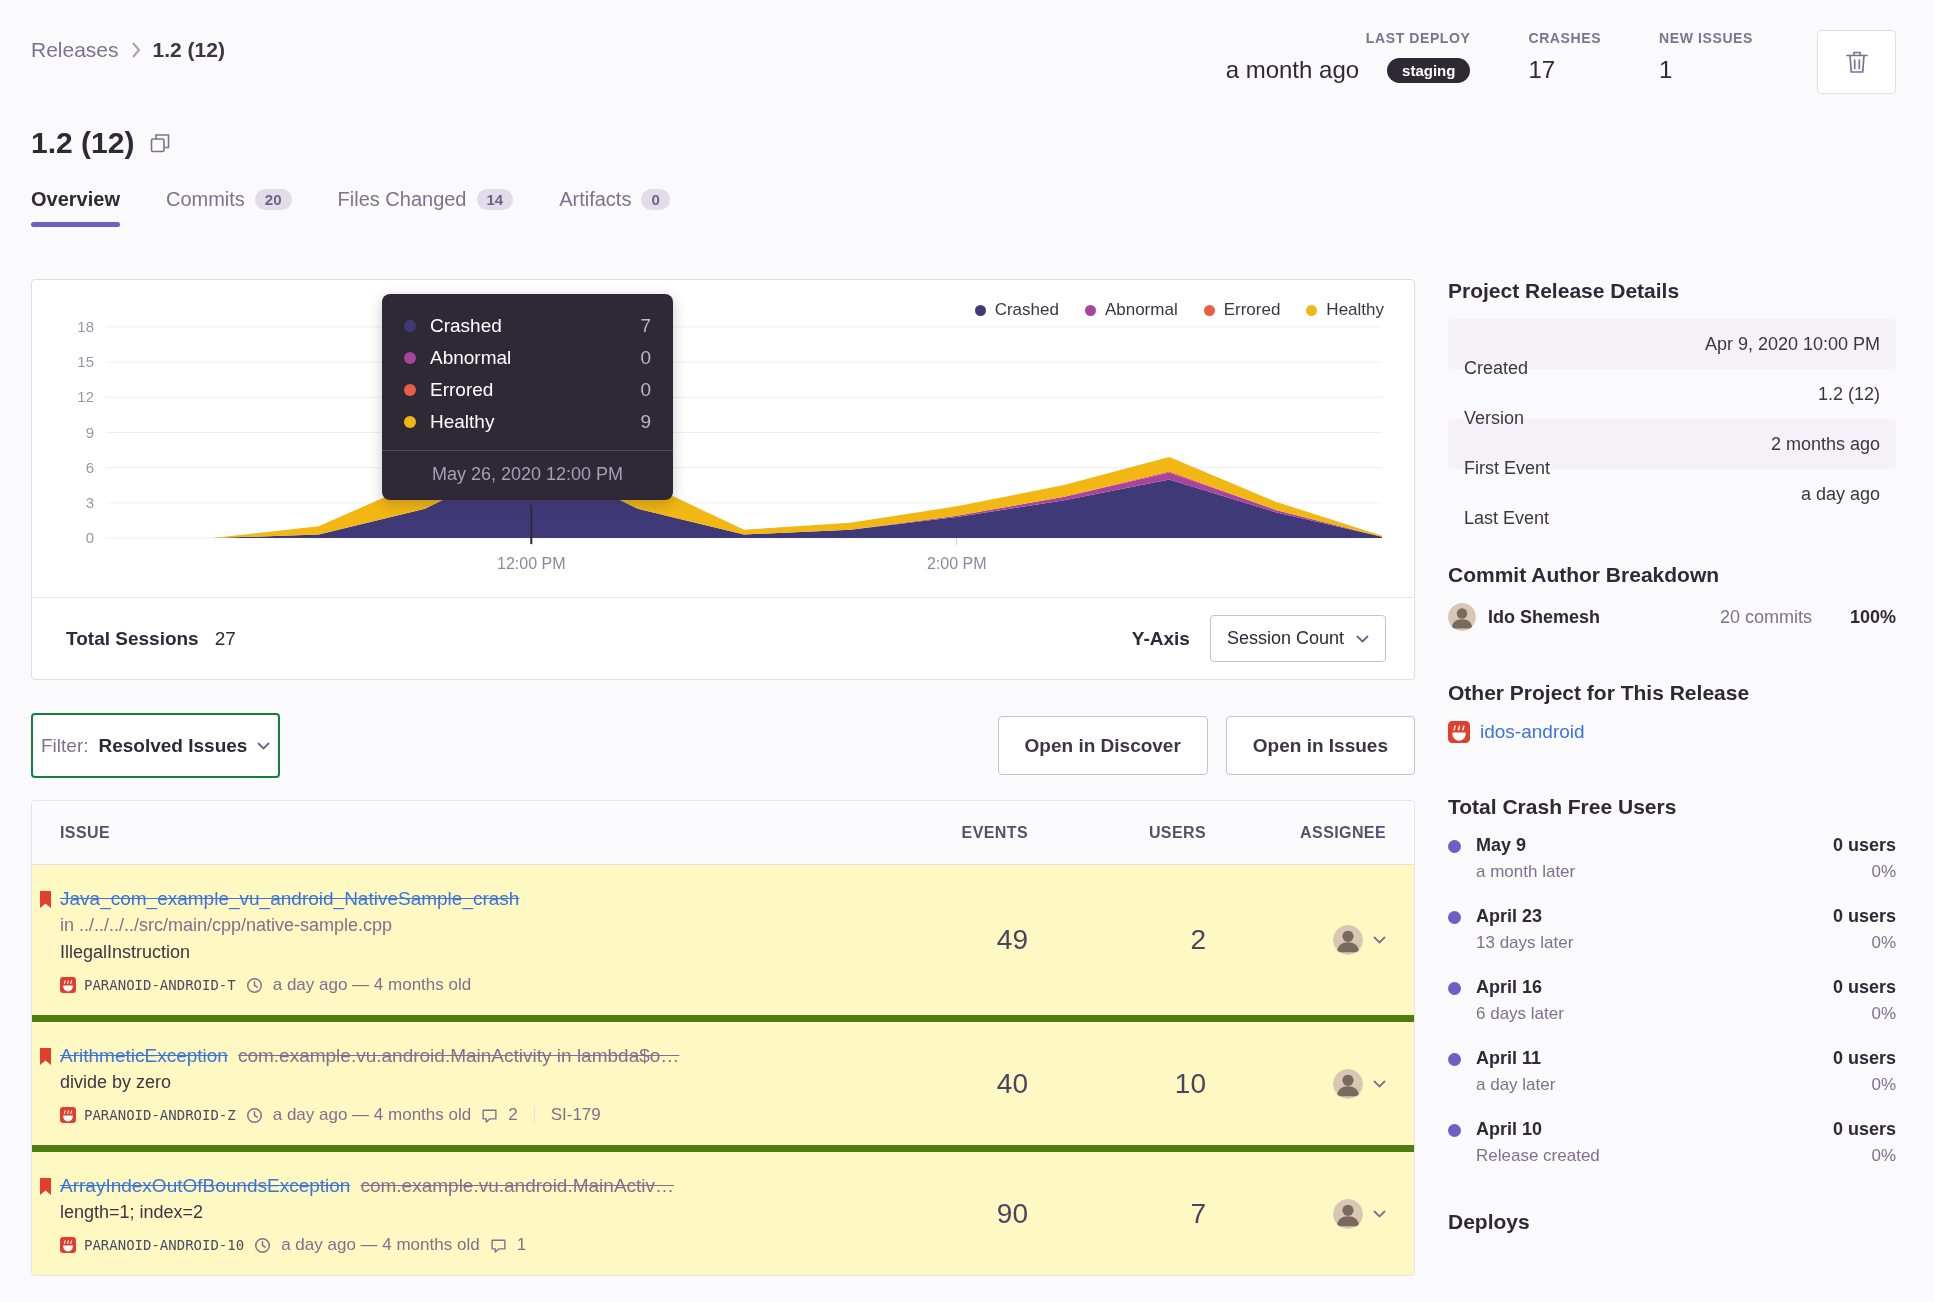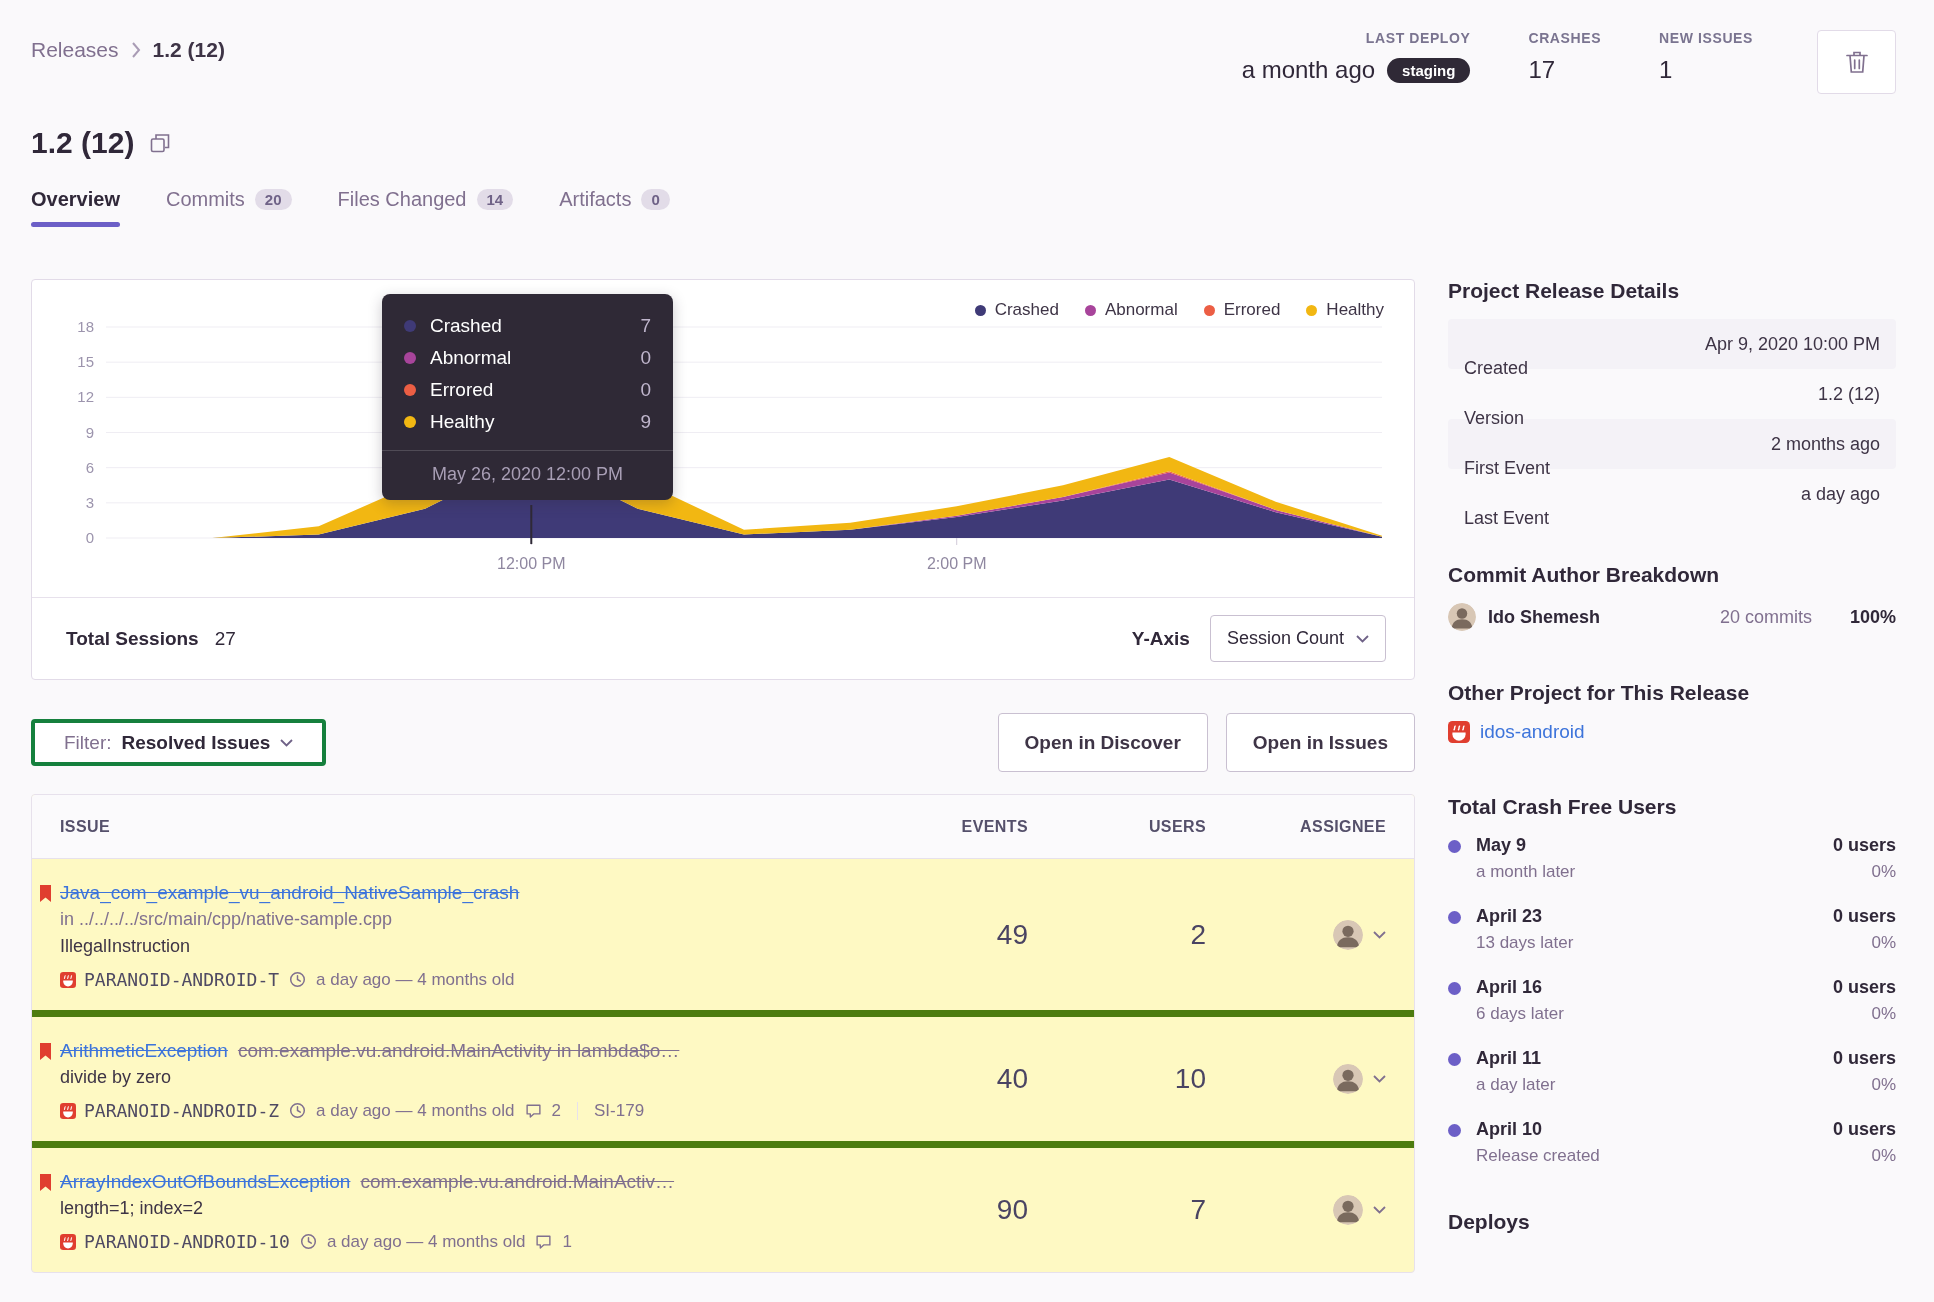--- a/index.html
+++ b/index.html
@@ -16,21 +16,21 @@
   .page { position: relative; width: 1934px; height: 1302px; padding: 30px 38px 0 31px; }
 
   
   .topbar { display: flex; justify-content: space-between; align-items: flex-start; min-height: 70px; }
   .breadcrumb { display: flex; align-items: center; gap: 12px; font-size: 21px; color: #80708F; padding-top: 8px; }
   .breadcrumb a { color: #80708F; }
   .crumb-current { color: #3E3446; font-weight: 700; }
   .stats { display: flex; align-items: flex-start; gap: 58px; }
   .stat { text-align: right; }
   .stat-label { font-size: 14px; font-weight: 700; letter-spacing: .6px; color: #7A7490; }
-  .stat-value { margin-top: 10px; font-size: 24px; color: #302839; display: flex; align-items: center; justify-content: space-between; gap: 12px; }
+  .stat-value { margin-top: 10px; font-size: 24px; color: #302839; display: flex; align-items: center; justify-content: space-between; gap: 28px; }
   .env-badge { background: #2F2936; color: #fff; font-size: 15px; font-weight: 700; border-radius: 20px; padding: 5px 15px; line-height: 1; }
   .trash-btn { width: 79px; height: 64px; background: #fff; border: 1px solid #E2DBE8; border-radius: 4px; display: grid; place-items: center; margin-left: 6px; }
 
   
   .page-title { margin-top: 26px; font-size: 30px; font-weight: 700; color: #302839; display: flex; align-items: center; gap: 14px; }
   .copy-btn { background: none; border: none; color: #80708F; padding: 2px; }
   .tabs { margin-top: 28px; display: flex; gap: 46px; }
   .tab { display: flex; align-items: center; gap: 10px; font-size: 20px; color: #80708F; padding-bottom: 16px; position: relative; cursor: pointer; }
   .tab.active { color: #302839; font-weight: 700; }
   .tab.active::after { content: ""; position: absolute; left: 0; right: 0; bottom: 0; height: 5px; border-radius: 3px; background: #6C5FC7; }
@@ -57,40 +57,40 @@
   .chart-footer { height: 82px; border-top: 1px solid #E7E1EC; display: flex; align-items: center; padding: 0 28px 0 34px; }
   .total-label { font-size: 19px; font-weight: 700; }
   .total-value { font-size: 19px; margin-left: 16px; }
   .spacer { flex: 1; }
   .yaxis-label { font-size: 19px; font-weight: 700; margin-right: 20px; }
   .select-btn { height: 47px; background: #fff; border: 1px solid #C9C0D1; border-radius: 4px; display: flex; align-items: center; gap: 12px; padding: 0 16px; font-size: 18px; color: #302839; }
   .chev { color: #6F6287; }
 
   
   .filter-row { display: flex; align-items: center; margin-top: 33px; }
-  .filter-btn { height: 47px; background: #fff; border: 4px solid #15803d; border-radius: 4px; display: flex; align-items: center; gap: 10px; padding: 0 29px; font-size: 19px; }
+  .filter-btn { height: 65px; background: #fff; border: 2px solid #15803d; border-radius: 4px; display: flex; align-items: center; gap: 10px; padding: 0 8px; font-size: 19px; }
   .filter-prefix { color: #80708F; }
   .filter-value { color: #302839; font-weight: 700; }
   .action-btn { height: 59px; background: #fff; border: 1px solid #C9C0D1; border-radius: 4px; padding: 0 26px; font-size: 19px; font-weight: 700; color: #3E3446; margin-left: 18px; }
 
   
   .issues-card { margin-top: 22px; background: #fef9c3; border: 1px solid #E7E1EC; border-radius: 4px; overflow: hidden; }
   .grid-cols { display: grid; grid-template-columns: 1fr 150px 178px 180px; align-items: center; }
   .issues-header { height: 64px; padding: 0 28px; background: #FBFAFC; border-bottom: 1px solid #E7E1EC; font-size: 16px; font-weight: 700; letter-spacing: .4px; color: #55506B; }
   .col-right { text-align: right; }
   .issue-row { position: relative; padding: 20px 28px; border-bottom: 7px solid #4d7c0f; }
   .issue-row:last-child { border-bottom: none; }
   .row-marker { position: absolute; left: 8px; top: 26px; }
   .issue-title-line { font-size: 19px; line-height: 27px; }
   .issue-title-line a { color: #3D74DB; text-decoration: line-through; }
   .culprit-inline { color: #80708F; text-decoration: line-through; margin-left: 10px; }
   .issue-location { font-size: 18px; line-height: 27px; color: #80708F; }
   .issue-message { font-size: 18px; line-height: 27px; color: #3E3446; }
   .meta-row { display: flex; align-items: center; gap: 10px; margin-top: 9px; font-size: 17px; color: #80708F; }
-  .proj-badge { display: flex; align-items: center; gap: 8px; font-family: "DejaVu Sans Mono", monospace; font-size: 18px; color: #4F4A63; }
+  .proj-badge { display: flex; align-items: center; gap: 8px; font-family: "DejaVu Sans Mono", monospace; font-size: 14px; color: #4F4A63; }
   .meta-icon { color: #80708F; flex: none; }
   .meta-count { color: #80708F; }
   .meta-divider { width: 1px; height: 18px; background: #E7E1EC; margin: 0 6px; }
   .annotation { color: #80708F; }
   .big-num { font-size: 28px; color: #4A4463; }
   .assignee-cell { display: flex; justify-content: flex-end; align-items: center; gap: 10px; cursor: pointer; }
   .avatar { border-radius: 50%; overflow: hidden; flex: none; display: block; }
 
   
   .sb-heading { font-size: 21px; font-weight: 700; color: #302839; margin-bottom: 16px; }

